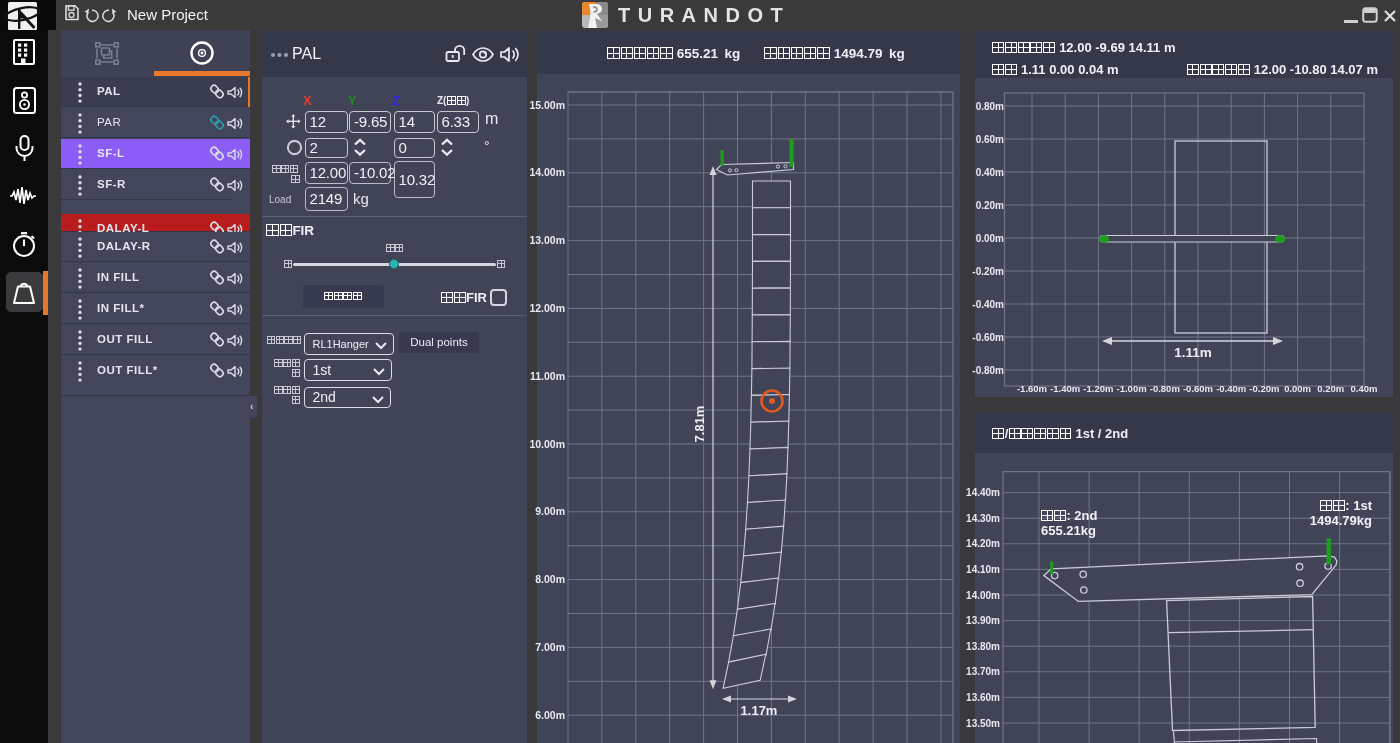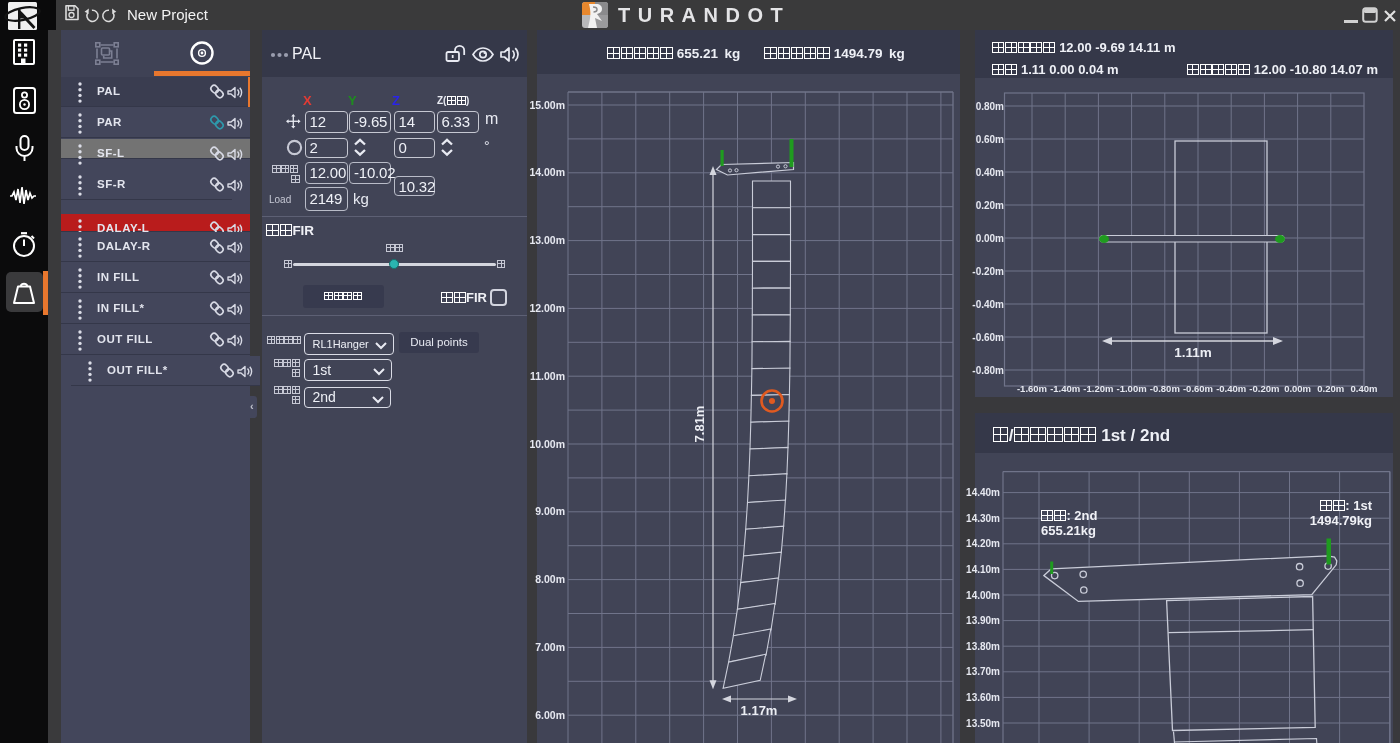--- a/index.html
+++ b/index.html
@@ -142,33 +142,33 @@
       <path d="M10.5 3.5 a4.5 4.5 0 0 1 0 6 M12.8 1.8 a7 7 0 0 1 0 9.4" fill="none" stroke="#d7d9e4" stroke-width="1.4"></path>
     </svg>
     </div>
 <div class="abs" style="left:61px;top:108px;width:189px;height:30px;background:#43465b;border-bottom:1.5px solid #343749">
     <svg width="8" height="24" style="left:16px;top:3px">
       <circle cx="3" cy="4.0" r="1.7" fill="#dcdee8"></circle>
       <circle cx="3" cy="9.7" r="1.7" fill="#dcdee8"></circle>
       <circle cx="3" cy="15.4" r="1.7" fill="#dcdee8"></circle>
       <circle cx="3" cy="21.1" r="1.7" fill="#dcdee8"></circle>
     </svg>
-    <div class="abs" style="left:36px;top:8px;font-size:11.5px;font-weight:bold;letter-spacing:.5px;color:#e3e5ee">PAR</div>
+    <div class="abs" style="left:36px;top:8px;font-size:11.5px;font-weight:normal;letter-spacing:.5px;color:#e3e5ee">PAR</div>
     <svg width="16" height="16" style="left:149px;top:7px">
       <g transform="rotate(-45 7 7.5)" fill="none" stroke="#2e99ac" stroke-width="1.6">
         <rect x="3.8" y="0.2" width="6.4" height="8" rx="3.2"></rect>
         <rect x="3.8" y="6.8" width="6.4" height="8" rx="3.2"></rect>
       </g>
     </svg>
     <svg width="15" height="14" style="left:166px;top:9px">
       <path d="M1 5 h3 l4-3.5 v10 l-4-3.5 h-3 Z" fill="none" stroke="#d7d9e4" stroke-width="1.4" stroke-linejoin="round"></path>
       <path d="M10.5 3.5 a4.5 4.5 0 0 1 0 6 M12.8 1.8 a7 7 0 0 1 0 9.4" fill="none" stroke="#d7d9e4" stroke-width="1.4"></path>
     </svg>
     </div>
-<div class="abs" style="left:61px;top:139px;width:189px;height:20px;background:#737373;border-bottom:1.5px solid #343749">
+<div class="abs" style="left:61px;top:139px;width:189px;height:30px;background:#8b5cf6;border-bottom:1.5px solid #343749">
     <svg width="8" height="24" style="left:16px;top:3px">
       <circle cx="3" cy="4.0" r="1.7" fill="#dcdee8"></circle>
       <circle cx="3" cy="9.7" r="1.7" fill="#dcdee8"></circle>
       <circle cx="3" cy="15.4" r="1.7" fill="#dcdee8"></circle>
       <circle cx="3" cy="21.1" r="1.7" fill="#dcdee8"></circle>
     </svg>
     <div class="abs" style="left:36px;top:8px;font-size:11.5px;font-weight:bold;letter-spacing:.5px;color:#e3e5ee">SF-L</div>
     <svg width="16" height="16" style="left:149px;top:7px">
       <g transform="rotate(-45 7 7.5)" fill="none" stroke="#d7d9e4" stroke-width="1.6">
         <rect x="3.8" y="0.2" width="6.4" height="8" rx="3.2"></rect>
@@ -287,21 +287,21 @@
       <g transform="rotate(-45 7 7.5)" fill="none" stroke="#d7d9e4" stroke-width="1.6">
         <rect x="3.8" y="0.2" width="6.4" height="8" rx="3.2"></rect>
         <rect x="3.8" y="6.8" width="6.4" height="8" rx="3.2"></rect>
       </g>
     </svg>
     <svg width="15" height="14" style="left:166px;top:9px">
       <path d="M1 5 h3 l4-3.5 v10 l-4-3.5 h-3 Z" fill="none" stroke="#d7d9e4" stroke-width="1.4" stroke-linejoin="round"></path>
       <path d="M10.5 3.5 a4.5 4.5 0 0 1 0 6 M12.8 1.8 a7 7 0 0 1 0 9.4" fill="none" stroke="#d7d9e4" stroke-width="1.4"></path>
     </svg>
     </div>
-<div class="abs" style="left:71px;top:356px;width:189px;height:30px;background:#43465b;border-bottom:1.5px solid #343749">
+<div class="abs" style="left:61px;top:356px;width:189px;height:40px;background:#43465b;border-bottom:1.5px solid #343749">
     <svg width="8" height="24" style="left:16px;top:3px">
       <circle cx="3" cy="4.0" r="1.7" fill="#dcdee8"></circle>
       <circle cx="3" cy="9.7" r="1.7" fill="#dcdee8"></circle>
       <circle cx="3" cy="15.4" r="1.7" fill="#dcdee8"></circle>
       <circle cx="3" cy="21.1" r="1.7" fill="#dcdee8"></circle>
     </svg>
     <div class="abs" style="left:36px;top:8px;font-size:11.5px;font-weight:bold;letter-spacing:.5px;color:#e3e5ee">OUT FILL*</div>
     <svg width="16" height="16" style="left:149px;top:7px">
       <g transform="rotate(-45 7 7.5)" fill="none" stroke="#d7d9e4" stroke-width="1.6">
         <rect x="3.8" y="0.2" width="6.4" height="8" rx="3.2"></rect>
@@ -375,21 +375,21 @@
 <svg width="12" height="17" style="left:441px;top:139px">
     <path d="M1 5.5 L6 0.8 L11 5.5" fill="none" stroke="#e8eaf2" stroke-width="2.3"></path>
     <path d="M1 11 L6 15.7 L11 11" fill="none" stroke="#e8eaf2" stroke-width="2.3"></path>
   </svg>
 <div class="abs" style="left:484px;top:138px;font-size:14px;color:#e8eaf2">°</div>
 
 <div class="lbl" style="left:272px;top:164px;width:30px;text-align:left;font-size:9px"><i class="cd"></i><i class="cd"></i><i class="cd"></i></div>
 <div class="lbl" style="left:271px;top:174.5px;width:29px;text-align:right;font-size:9px"><i class="cd"></i></div>
 <div class="ib ro" style="left:304.5px;top:161.5px;width:43px;height:22.5px">12.00</div>
 <div class="ib ro" style="left:349px;top:161.5px;width:42px;height:22.5px">-10.02</div>
-<div class="ib ro" style="left:393.5px;top:176px;width:41px;height:20px">10.32</div>
+<div class="ib ro" style="left:393.5px;top:161px;width:41px;height:37px">10.32</div>
 
 <div class="lbl" style="left:269px;top:194px">Load</div>
 <div class="ib ro" style="left:304.5px;top:186.5px;width:43px;height:24px">2149</div>
 <div class="abs" style="left:353px;top:190px;font-size:15px;color:#e8eaf2">kg</div>
 
 <div class="abs" style="left:262px;top:215.5px;width:265px;height:1px;background:#5d6074"></div>
 <div class="abs" style="left:266px;top:223px;font-size:13.5px;font-weight:bold;color:#f0f1f6"><i class="c"></i><i class="c"></i>FIR</div>
 <div class="abs" style="left:386px;top:243px;font-size:9px;color:#d8dae4"><i class="cd"></i><i class="cd"></i></div>
 <div class="abs" style="left:284px;top:259px;font-size:8.5px;color:#d8dae4"><i class="cd"></i></div>
 <div class="abs" style="left:497px;top:259px;font-size:8.5px;color:#d8dae4"><i class="cd"></i></div>
@@ -558,21 +558,21 @@
     <ellipse cx="129" cy="161" rx="5" ry="4" fill="#1f9b1f"></ellipse>
     <ellipse cx="305" cy="161" rx="5" ry="4" fill="#1f9b1f"></ellipse>
     <line x1="135" y1="263" x2="300" y2="263" stroke="#d4d6de" stroke-width="1.3"></line>
     <polygon points="127,263 137,259 137,267" fill="#d4d6de"></polygon>
     <polygon points="308,263 298,259 298,267" fill="#d4d6de"></polygon>
     <text x="218" y="279" text-anchor="middle" font-size="13.5" font-weight="bold" fill="#eceef4">1.11m</text>
   </svg>
 
 <div class="abs" style="left:975px;top:413px;width:418px;height:330px;background:#414456"></div>
 <div class="abs" style="left:975px;top:413px;width:418px;height:40px;background:#353849"></div>
-<div class="abs" style="left:992px;top:426px;font-size:17px;font-weight:bold;color:#eef0f6"><i class="c"></i>/<i class="c"></i><i class="c"></i><i class="c"></i><i class="c"></i><i class="c"></i> 1st / 2nd</div>
+<div class="abs" style="left:992px;top:426px;font-size:13px;font-weight:bold;color:#eef0f6"><i class="c"></i>/<i class="c"></i><i class="c"></i><i class="c"></i><i class="c"></i><i class="c"></i> 1st / 2nd</div>
 <svg width="418" height="290" style="position:absolute;left:975px;top:453px">
     <line x1="28" y1="18.6" x2="28" y2="290" stroke="#70748a" stroke-width="1.2"></line>
     <line x1="415" y1="18.6" x2="415" y2="290" stroke="#70748a" stroke-width="1.2"></line>
     <line x1="28" y1="18.6" x2="415" y2="18.6" stroke="#70748a" stroke-width="1.2"></line>
     <line x1="64.0" y1="18.6" x2="64.0" y2="290" stroke="#70748a" stroke-width="1"></line>
     <line x1="114.1" y1="18.6" x2="114.1" y2="290" stroke="#70748a" stroke-width="1"></line>
     <line x1="164.2" y1="18.6" x2="164.2" y2="290" stroke="#70748a" stroke-width="1"></line>
     <line x1="214.3" y1="18.6" x2="214.3" y2="290" stroke="#70748a" stroke-width="1"></line>
     <line x1="264.4" y1="18.6" x2="264.4" y2="290" stroke="#70748a" stroke-width="1"></line>
     <line x1="314.5" y1="18.6" x2="314.5" y2="290" stroke="#70748a" stroke-width="1"></line>

